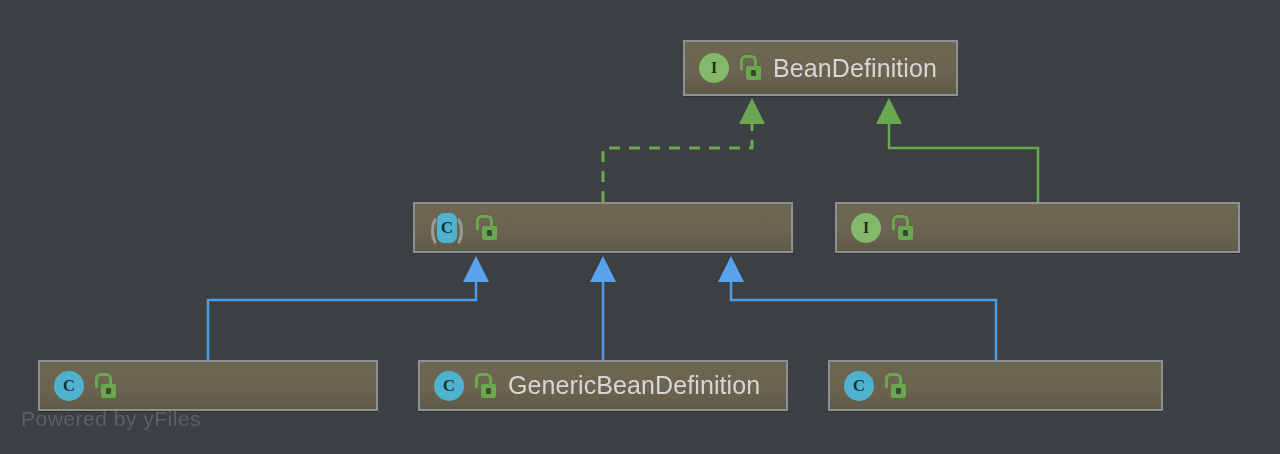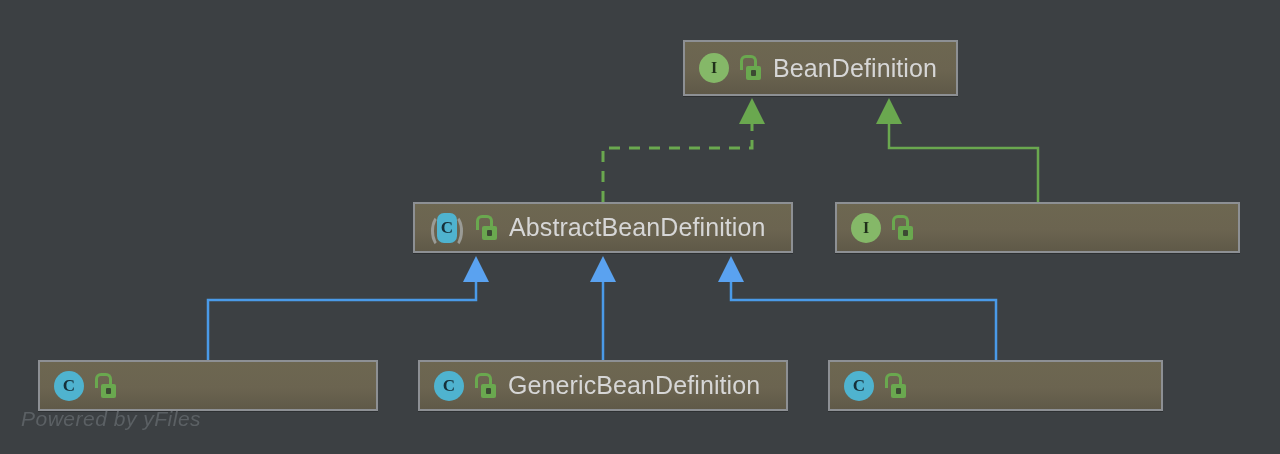--- a/index.html
+++ b/index.html
@@ -153,21 +153,20 @@
     border-radius: 1px;
   }
   #watermark {
     position: absolute;
     left: 21px;
     top: 407px;
     color: #5b6064;
     font-size: 21px;
     letter-spacing: 0.5px;
     white-space: nowrap;
-    font-style: italic;
   }
 </style>
 </head>
 <body>
 
 <div id="diagram">
 
   <svg id="edge-layer" viewBox="0 0 1280 454" width="1280" height="454">
 
     <g>
@@ -214,21 +213,20 @@
         <span class="paren l"></span>
         <span class="body">C</span>
         <span class="paren r"></span>
       </span>
       <span class="ic-lock">
         <span class="shackle"></span>
           <span class="bodyl"></span>
           <span class="keyhole"></span>
       </span>
     </span>
-    <span class="label">AbstractBeanDefinition</span>
   </div>
 
   <div class="node" style="left:835px; top:202px; width:405px; height:51px;">
     <span class="icons">
       <span class="ic-interface">I</span>
       <span class="ic-lock">
         <span class="shackle"></span>
           <span class="bodyl"></span>
           <span class="keyhole"></span>
       </span>

